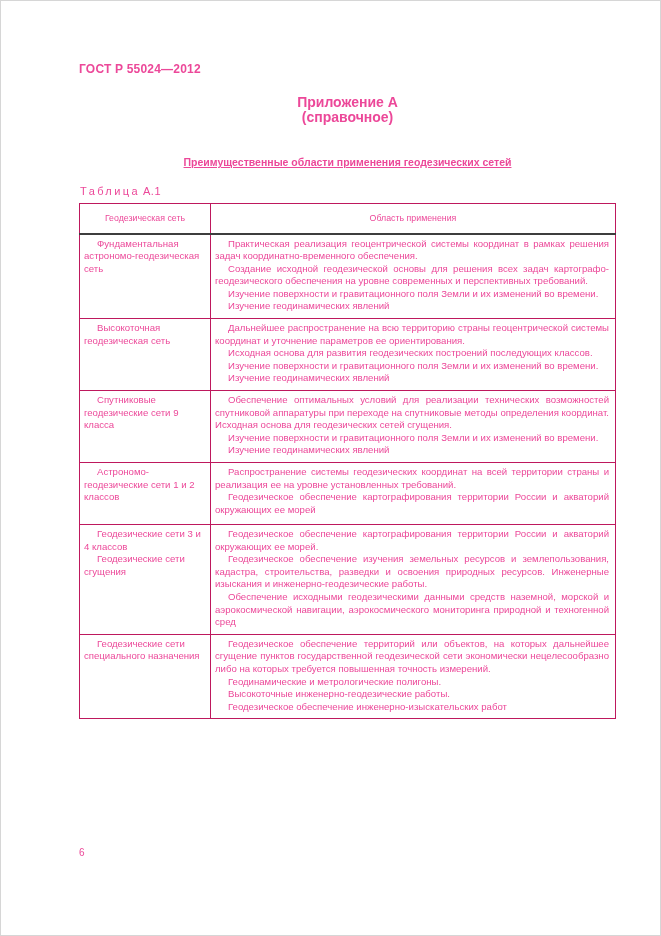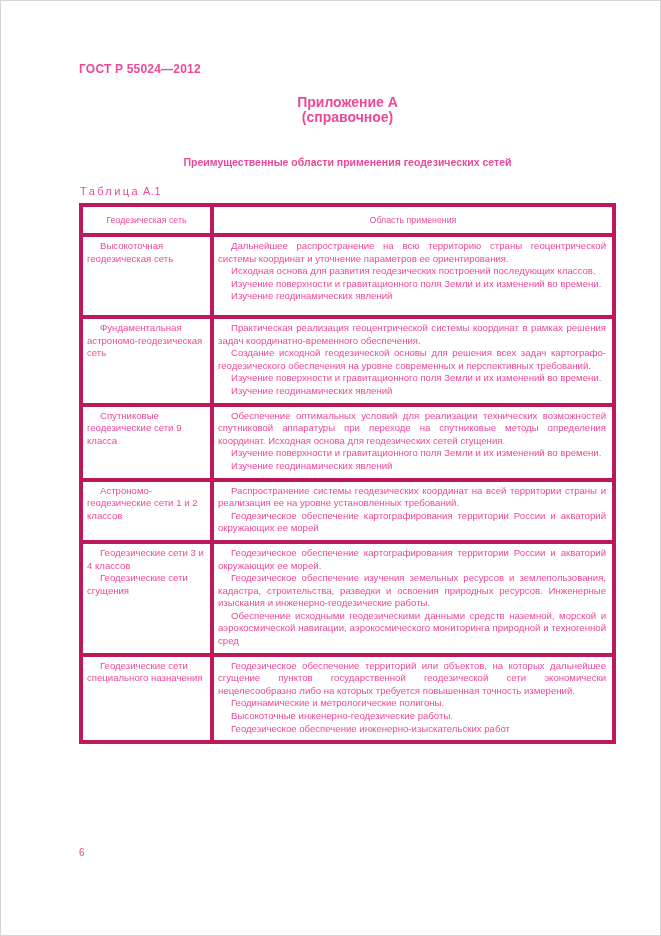--- a/index.html
+++ b/index.html
@@ -38,41 +38,42 @@
     line-height: 15px;
   }
   .section-title {
     position: absolute;
     top: 155px;
     left: 78px;
     width: 537px;
     text-align: center;
     font-size: 10.5px;
     font-weight: bold;
+    text-decoration: underline;
   }
   .table-label {
     position: absolute;
     top: 184px;
     left: 79px;
     font-size: 11px;
   }
   .table-label .lbl-word { letter-spacing: 2.4px; }
   .table-label .lbl-num  { letter-spacing: 0.6px; margin-left: 3px; }
 
   table.doc-table {
     position: absolute;
     top: 202px;
     left: 78px;
     width: 537px;
     border-collapse: collapse;
     table-layout: fixed;
   }
   .doc-table col.net-col { width: 131px; }
   .doc-table th, .doc-table td {
-    border: 4px solid #be185d;
+    border: 1px solid #be185d;
     box-sizing: border-box;
   }
   .doc-table th {
     font-weight: normal;
     font-size: 8.8px;
     height: 30px;
     text-align: center;
     vertical-align: middle;
     border-bottom: 2px solid #3d3d3d;
     padding: 2px 4px;
@@ -130,44 +131,44 @@
     </colgroup>
     <thead>
       <tr>
         <th>Геодезическая сеть</th>
         <th>Область применения</th>
       </tr>
     </thead>
     <tbody>
   <tr>
     <td class="net-cell">
+            <p class="cell-p">Фундаментальная астрономо-геодезическая сеть</p>
+          </td>
+    <td class="app-cell">
+            <p class="cell-p">Практическая реализация геоцентрической системы координат в рамках решения задач координатно-временного обеспечения.</p>
+            <p class="cell-p">Создание исходной геодезической основы для решения всех задач картографо-геодезического обеспечения на уровне современных и перспективных требований.</p>
+            <p class="cell-p">Изучение поверхности и гравитационного поля Земли и их изменений во времени.</p>
+            <p class="cell-p">Изучение геодинамических явлений</p>
+          </td>
+  </tr>
+
+  <tr>
+    <td class="net-cell">
             <p class="cell-p">Высокоточная геодезическая сеть</p>
           </td>
     <td class="app-cell">
             <p class="cell-p">Дальнейшее распространение на всю территорию страны геоцентрической системы координат и уточнение параметров ее ориентирования.</p>
             <p class="cell-p">Исходная основа для развития геодезических построений последующих классов.</p>
             <p class="cell-p">Изучение поверхности и гравитационного поля Земли и их изменений во времени.</p>
             <p class="cell-p">Изучение геодинамических явлений</p>
           </td>
   </tr>
 
   <tr>
     <td class="net-cell">
-            <p class="cell-p">Фундаментальная астрономо-геодезическая сеть</p>
-          </td>
-    <td class="app-cell">
-            <p class="cell-p">Практическая реализация геоцентрической системы координат в рамках решения задач координатно-временного обеспечения.</p>
-            <p class="cell-p">Создание исходной геодезической основы для решения всех задач картографо-геодезического обеспечения на уровне современных и перспективных требований.</p>
-            <p class="cell-p">Изучение поверхности и гравитационного поля Земли и их изменений во времени.</p>
-            <p class="cell-p">Изучение геодинамических явлений</p>
-          </td>
-  </tr>
-
-  <tr>
-    <td class="net-cell">
             <p class="cell-p">Спутниковые геодезические сети 9 класса</p>
           </td>
     <td class="app-cell">
             <p class="cell-p">Обеспечение оптимальных условий для реализации технических возможностей спутниковой аппаратуры при переходе на спутниковые методы определения координат. Исходная основа для геодезических сетей сгущения.</p>
             <p class="cell-p">Изучение поверхности и гравитационного поля Земли и их изменений во времени.</p>
             <p class="cell-p">Изучение геодинамических явлений</p>
           </td>
   </tr>
 
   <tr>

